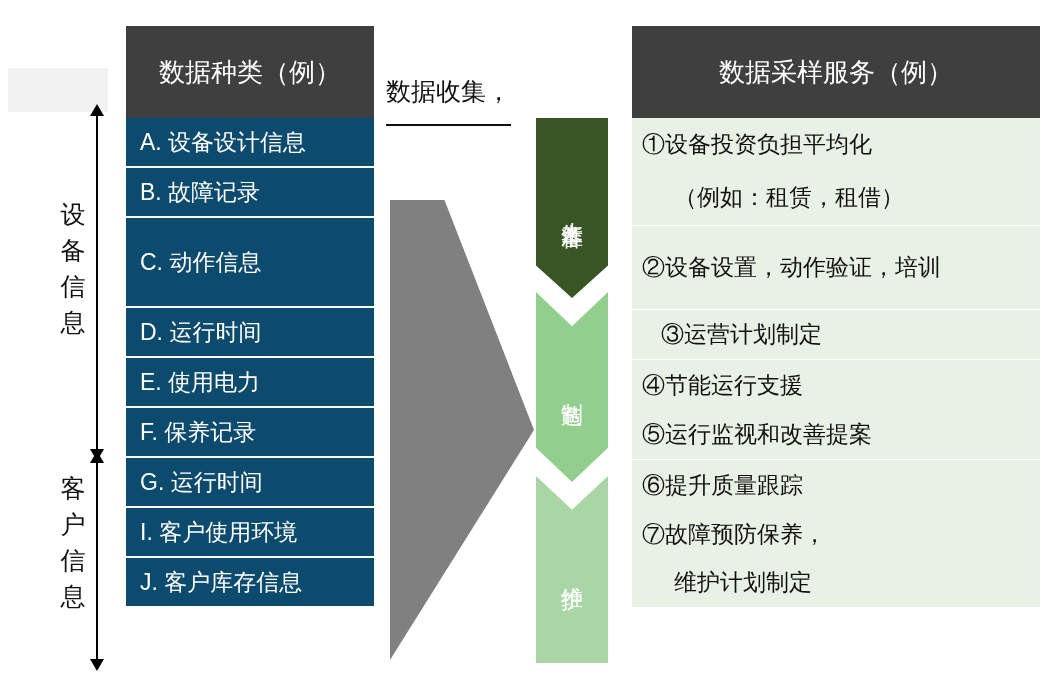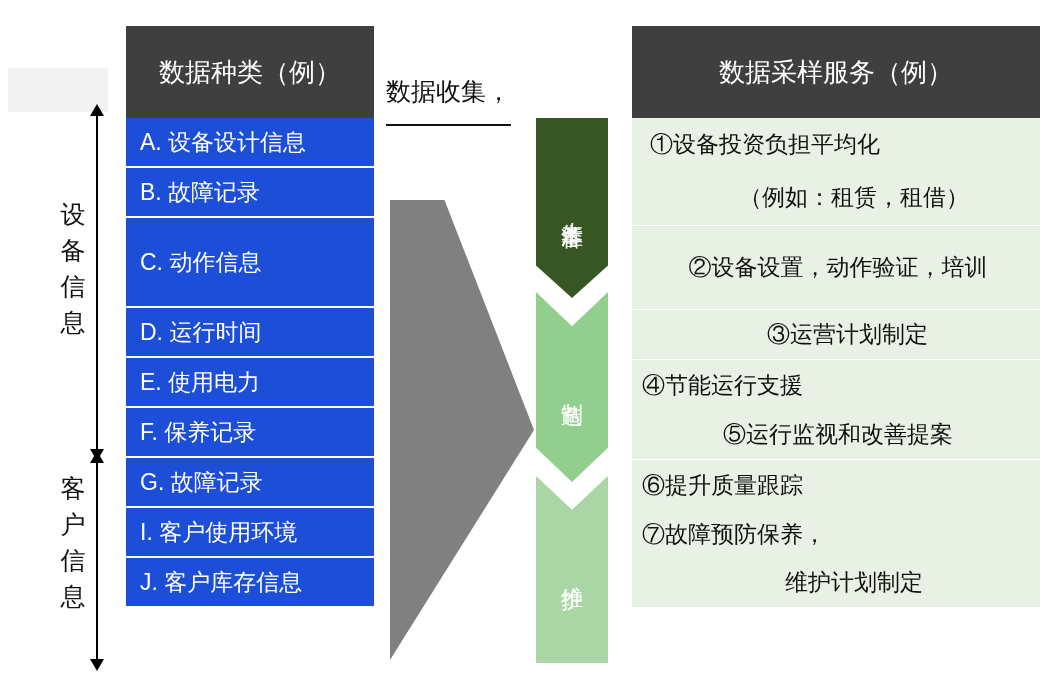--- a/index.html
+++ b/index.html
@@ -83,21 +83,21 @@
   .col-head-dark {
     background: #3f3f3f;
     color: #ffffff;
     height: 92px;
     display: flex;
     align-items: center;
     justify-content: center;
     font-size: 26px;
   }
   .data-row {
-    background: #1d4ed8;
+    background: #0c4a6e;
     color: #ffffff;
     font-size: 23px;
     padding-left: 14px;
     display: flex;
     align-items: center;
     border-bottom: 2px solid #ffffff;
     box-sizing: border-box;
   }
 
   
@@ -176,21 +176,20 @@
   .serv-row {
     font-size: 23px;
     color: #111111;
     padding: 0 6px 0 10px;
     display: flex;
     align-items: center;
     box-sizing: border-box;
   }
   .serv-sep {
     border-bottom: 1px solid #ffffff;
-    justify-content: center;
   }
   .serv-row.indent {
     padding-left: 42px;
   }
 </style>
 </head>
 <body>
 
 <div id="stage">
 
@@ -229,21 +228,21 @@
         <div class="data-row" style="height: 50px;">
           <span>D. 运行时间</span>
         </div>
         <div class="data-row" style="height: 50px;">
           <span>E. 使用电力</span>
         </div>
         <div class="data-row" style="height: 50px;">
           <span>F. 保养记录</span>
         </div>
         <div class="data-row" style="height: 50px;">
-          <span>G. 故障记录</span>
+          <span>G. 运行时间</span>
         </div>
         <div class="data-row" style="height: 50px;">
           <span>I. 客户使用环境</span>
         </div>
         <div class="data-row" style="height: 50px;">
           <span>J. 客户库存信息</span>
         </div>
       </div>
   </div>
 
@@ -265,21 +264,21 @@
     <div class="phase" id="phase-2">
       <span>维护</span>
     </div>
   </div>
 
   <div class="col-serv">
     <div class="col-head-dark">
       <span>数据采样服务（例）</span>
     </div>
     <div class="serv-body" id="serv-rows">
-        <div class="serv-row" style="height: 52px; margin-left: 8px;">
+        <div class="serv-row" style="height: 52px;">
           <span>①设备投资负担平均化</span>
         </div>
         <div class="serv-row indent serv-sep" style="height: 56px;">
           <span>（例如：租赁，租借）</span>
         </div>
         <div class="serv-row serv-sep" style="height: 84px;">
           <span>②设备设置，动作验证，培训</span>
         </div>
         <div class="serv-row serv-sep" style="height: 50px; padding-left: 29px;">
           <span>③运营计划制定</span>

